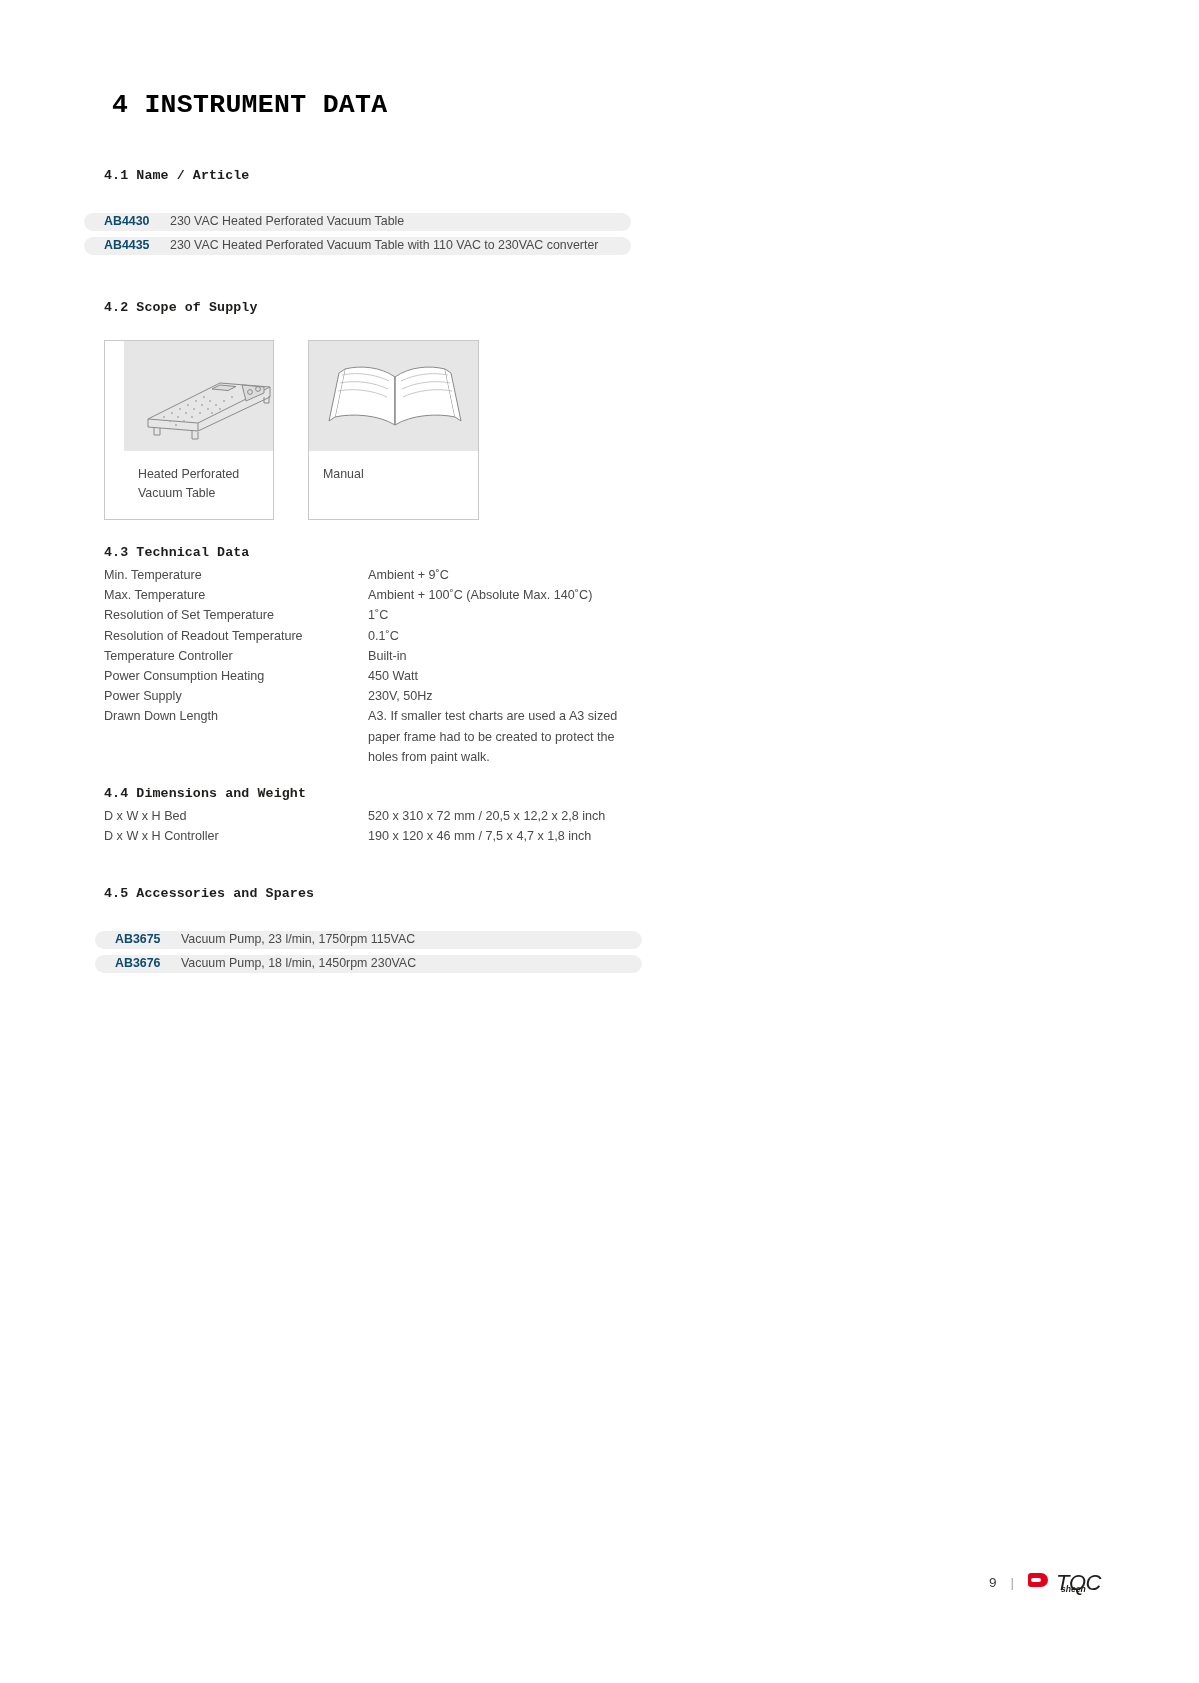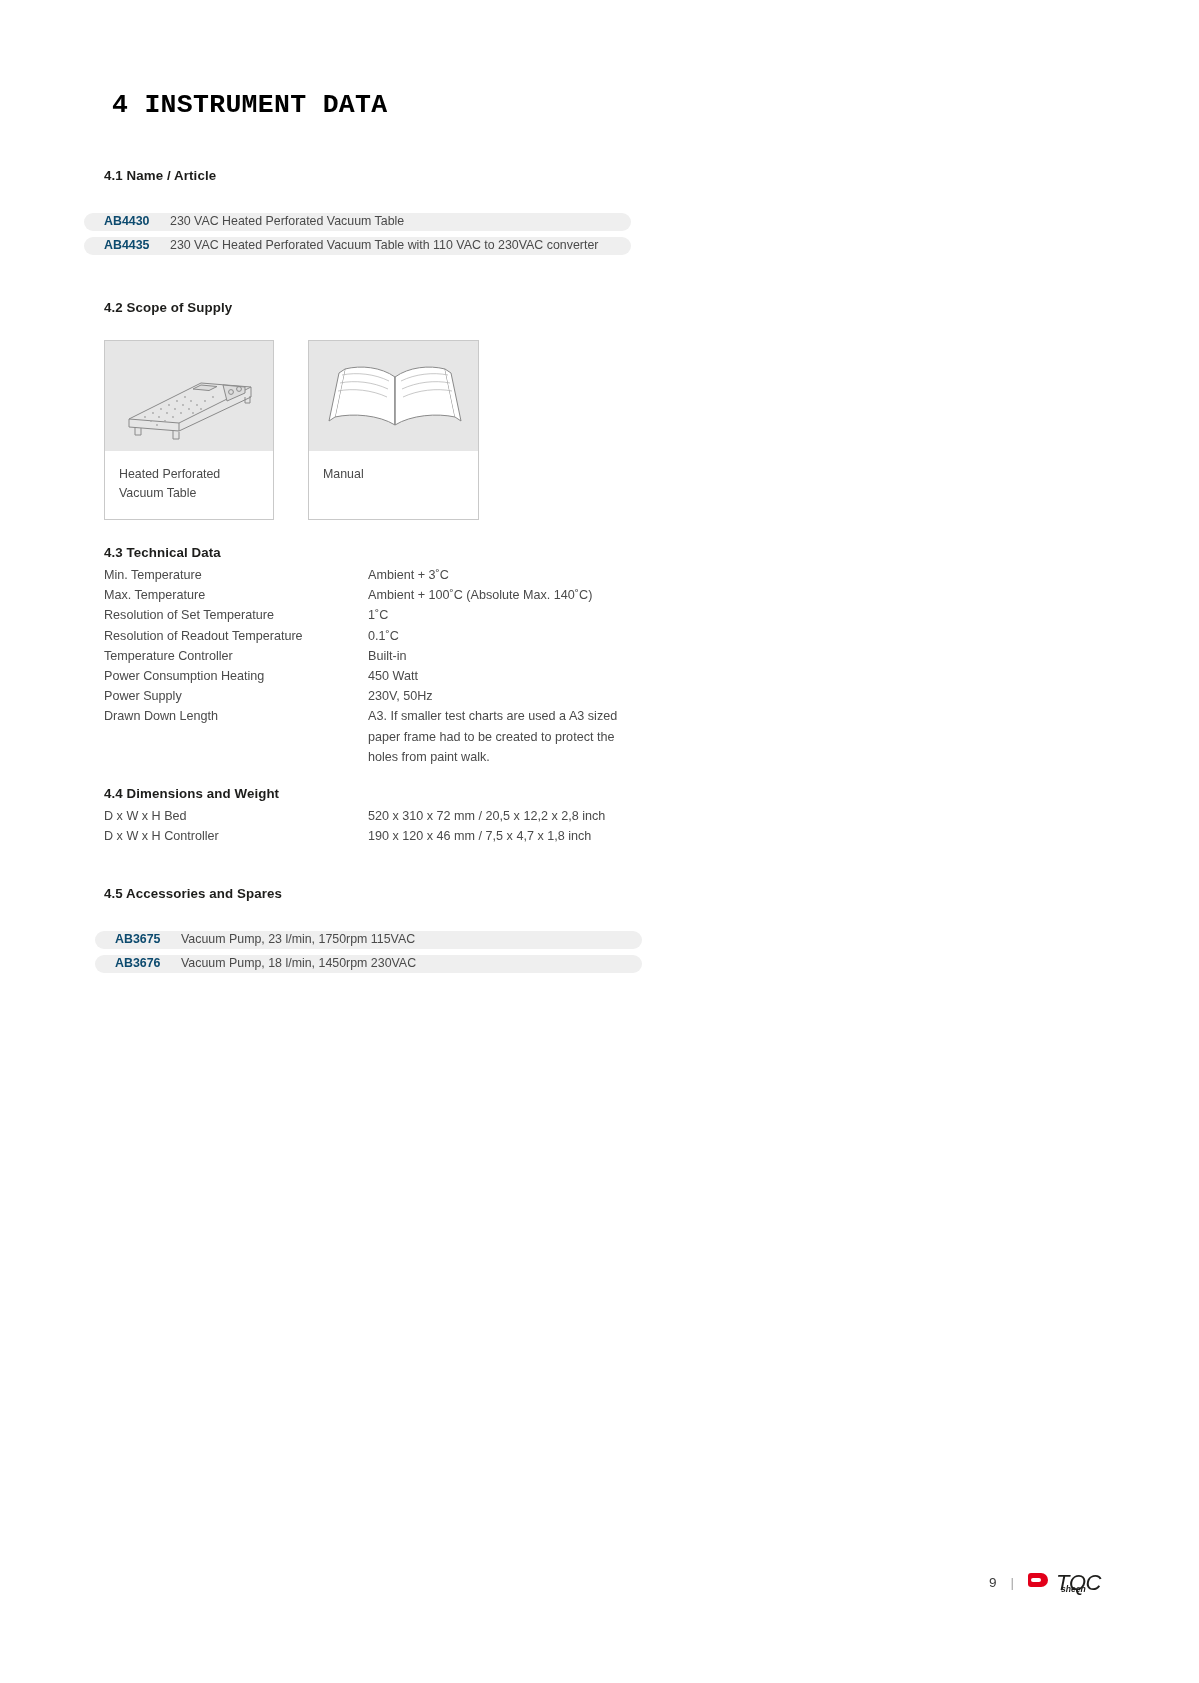--- a/index.html
+++ b/index.html
@@ -39,20 +39,21 @@
     color: #000000;
     font-family: Liberation Mono, monospace;
   }
 
   
   .sec-h {
     font-size: 13.3px;
     font-weight: bold;
     color: #1d1d1b;
     letter-spacing: 0.1px;
+    font-family: Liberation Mono, monospace;
   }
   #h41 { position: absolute; left: 0; top: 168px; }
   #h42 { position: absolute; left: 0; top: 300px; }
   #h43 { position: absolute; left: 0; top: 545px; }
   #h44 { position: absolute; left: 0; top: 786px; }
   #h45 { position: absolute; left: 0; top: 886px; }
 
   
   .art-list { position: absolute; left: 0; }
   #articles { top: 213px; }
@@ -95,21 +96,21 @@
     left: 0;
     top: 340px;
     display: flex;
     gap: 15px;
   }
   .scope-card {
     border: 1px solid #c9c9c9;
     background: #ffffff;
     box-sizing: border-box;
   }
-  .scope-card.w1 { width: 170px; }
+  .scope-card.w1 { width: 170px; padding-left: 19px; }
   .scope-card.w2 { width: 171px; margin-left: 19px; }
   .scope-img {
     height: 110px;
     background: #e6e6e6;
     position: relative;
     overflow: hidden;
   }
   .scope-img svg { position: absolute; left: 0; top: 0; }
   .scope-label {
     padding: 14px 14px 16px 14px;
@@ -300,21 +301,21 @@
             <path d="M86 36 L86 84" stroke="#8a8a8a" stroke-width="1" fill="none"></path>
           </svg>
         </div>
         <div class="scope-label">Manual</div>
       </div>
     </div>
 
     <div class="sec-h" id="h43">4.3 Technical Data</div>
     <div class="spec" id="tech">
       <div class="spec-row">
-        <span class="spec-key">Min. Temperature</span><span class="spec-val">Ambient + 3˚C</span>
+        <span class="spec-key">Min. Temperature</span><span class="spec-val">Ambient + 9˚C</span>
       </div>
       <div class="spec-row">
         <span class="spec-key">Max. Temperature</span><span class="spec-val">Ambient + 100˚C (Absolute Max. 140˚C)</span>
       </div>
       <div class="spec-row">
         <span class="spec-key">Resolution of Set Temperature</span><span class="spec-val">1˚C</span>
       </div>
       <div class="spec-row">
         <span class="spec-key">Resolution of Readout Temperature</span><span class="spec-val">0.1˚C</span>
       </div>

